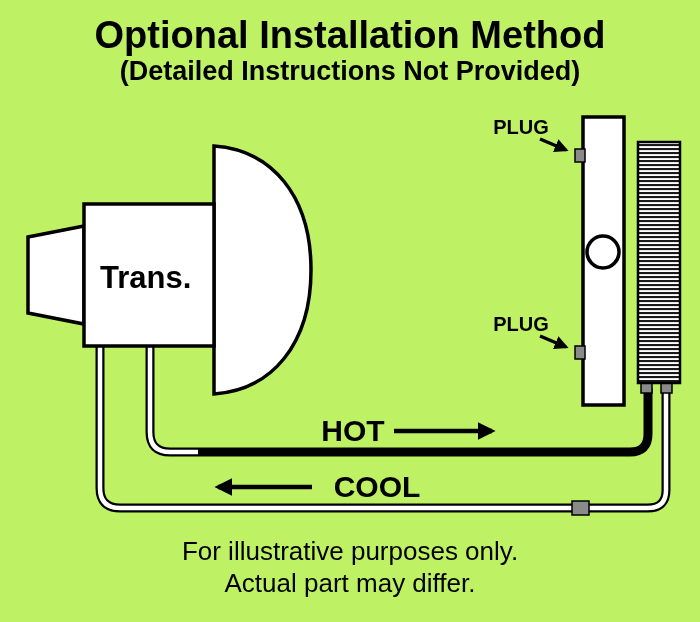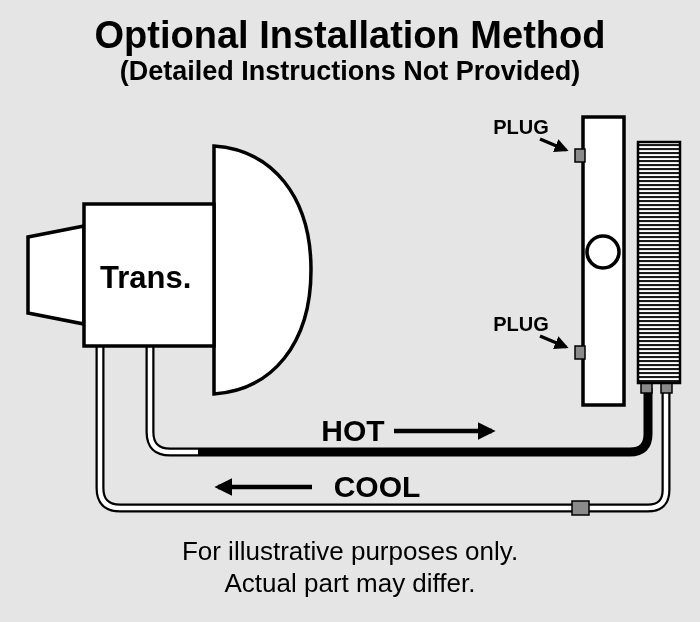--- a/index.html
+++ b/index.html
@@ -1,19 +1,19 @@
 <!DOCTYPE html>
 <html><head>
 <meta charset="utf-8">
 <style>
   html, body { margin: 0; padding: 0; background: #ffffff; }
   .page {
     width: 700px;
     height: 622px;
-    background: #e5e5e5;
+    background: #bef264;
     position: relative;
     overflow: hidden;
     font-family: "Liberation Sans", sans-serif;
   }
   svg { display: block; }
   text {
     font-family: "Liberation Sans", "DejaVu Sans", sans-serif;
     fill: #000;
   }
   .title    { font-size: 38px; font-weight: bold; }

